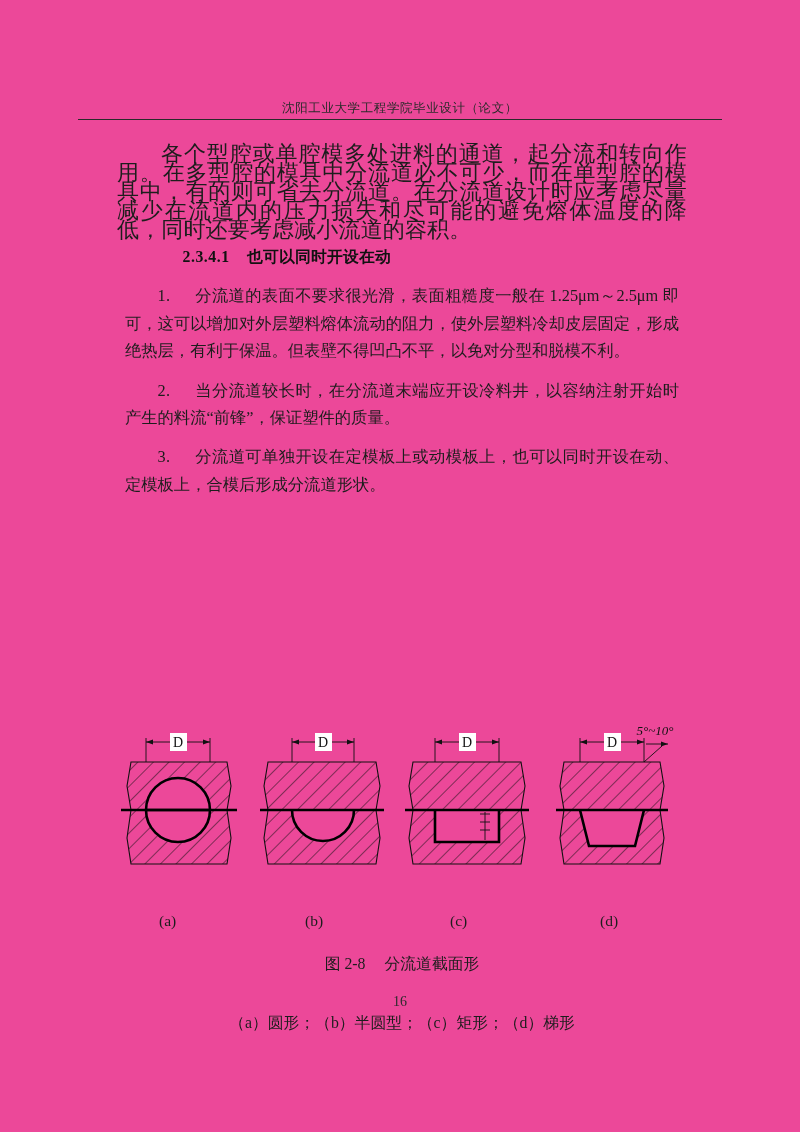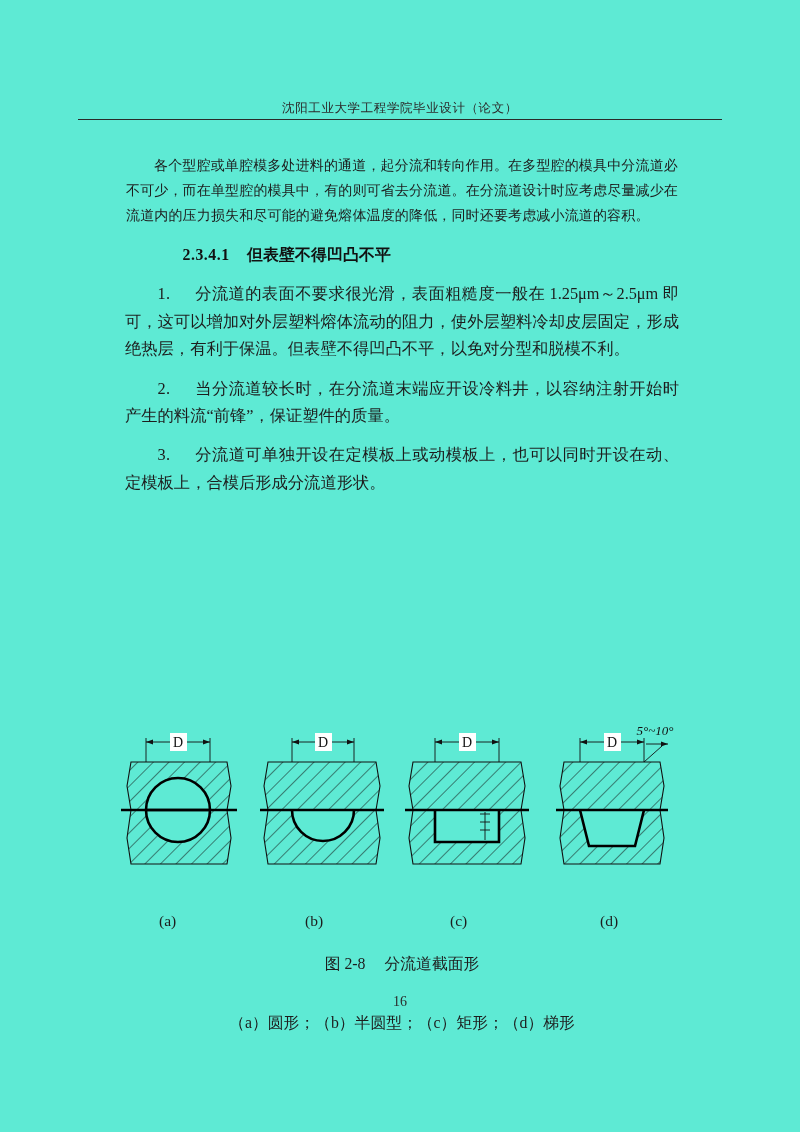--- a/index.html
+++ b/index.html
@@ -8,21 +8,21 @@
     background: #ffffff;
   }
   body {
     font-family: "Liberation Serif", "DejaVu Serif", serif;
     color: #1a1a1a;
   }
   .page {
     position: relative;
     width: 800px;
     height: 1132px;
-    background: #5eead4;
+    background: #ec4899;
     overflow: hidden;
     box-sizing: border-box;
     text-decoration: underline;
   }
 
   
   .header {
     position: absolute;
     left: 78px;
     top: 100px;
@@ -43,26 +43,26 @@
   }
 
   
   .content {
     position: absolute;
     left: 113px;
     top: 140px;
     width: 578px;
   }
   .para {
-    font-size: 14px;
-    line-height: 25px;
+    font-size: 22px;
+    line-height: 19px;
     text-align: justify;
     text-justify: inter-ideograph;
     color: #1d1d1d;
-    margin: 13px;
+    margin: 4px;
     letter-spacing: 0.15px;
   }
   .indent2 {
     text-indent: 2em;
   }
   .heading {
     font-size: 15.8px;
     line-height: 27.4px;
     font-weight: bold;
     color: #111;
@@ -140,21 +140,21 @@
 
   <div class="header">
     <div class="header-title">沈阳工业大学工程学院毕业设计（论文）</div>
     <div class="header-rule"></div>
   </div>
 
   <div class="content">
 
     <p class="para indent2">各个型腔或单腔模多处进料的通道，起分流和转向作用。在多型腔的模具中分流道必不可少，而在单型腔的模具中，有的则可省去分流道。在分流道设计时应考虑尽量减少在流道内的压力损失和尽可能的避免熔体温度的降低，同时还要考虑减小流道的容积。</p>
 
-    <p class="heading"><span class="hnum">2.3.4.1</span><span class="hgap"></span><span>但表壁不得凹凸不平</span></p>
+    <p class="heading"><span class="hnum">2.3.4.1</span><span class="hgap"></span><span>也可以同时开设在动</span></p>
 
     <p class="listitem"><span class="num">1.</span><span class="numgap"></span><span>分流道的表面不要求很光滑，表面粗糙度一般在 1.25μm～2.5μm 即可，这可以增加对外层塑料熔体流动的阻力，使外层塑料冷却皮层固定，形成绝热层，有利于保温。但表壁不得凹凸不平，以免对分型和脱模不利。</span></p>
 
     <p class="listitem"><span class="num">2.</span><span class="numgap"></span><span>当分流道较长时，在分流道末端应开设冷料井，以容纳注射开始时产生的料流“前锋”，保证塑件的质量。</span></p>
 
     <p class="listitem"><span class="num">3.</span><span class="numgap"></span><span>分流道可单独开设在定模板上或动模板上，也可以同时开设在动、定模板上，合模后形成分流道形状。</span></p>
 
 
 
 

